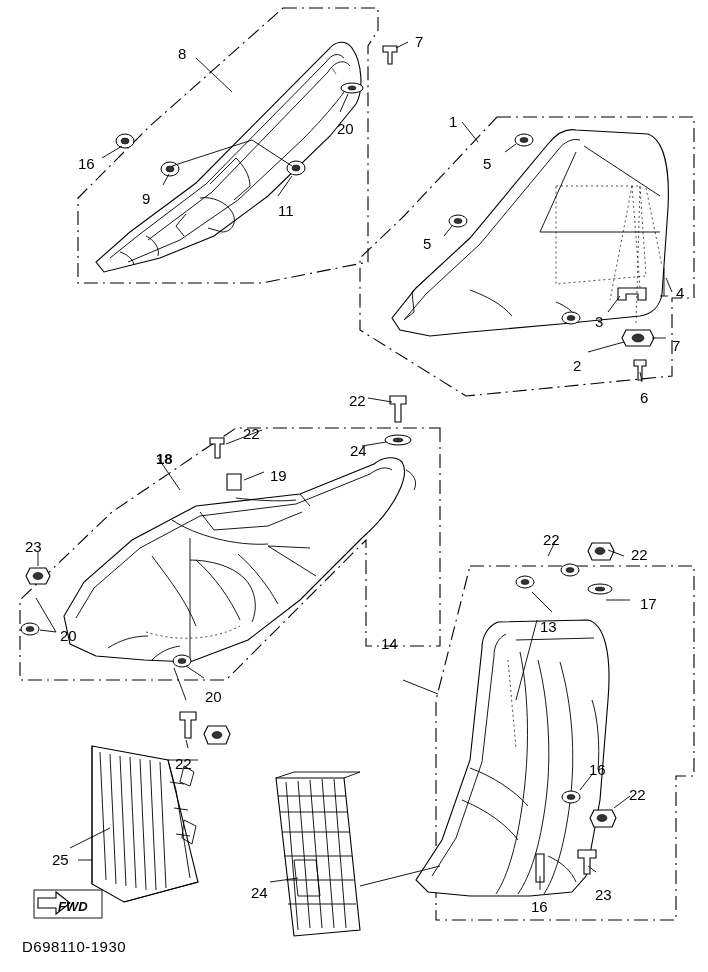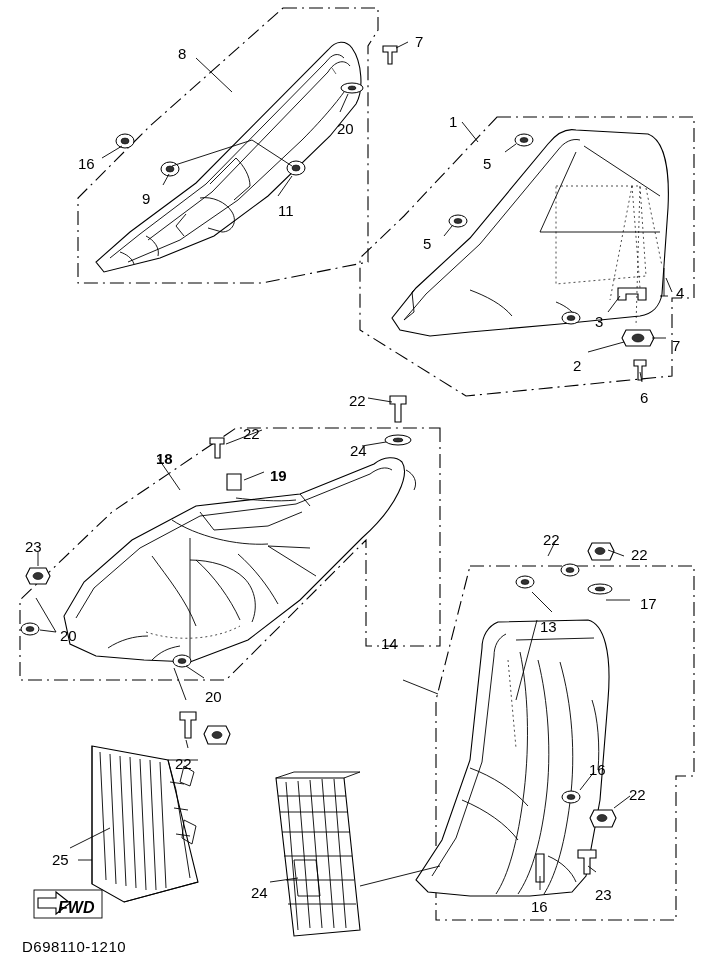--- a/index.html
+++ b/index.html
@@ -1,20 +1,20 @@
 <!DOCTYPE html>
 <html><head>
 <meta charset="utf-8">
 <style>
   html,body{margin:0;padding:0;background:#ffffff;}
   body{font-family:"Liberation Sans", sans-serif;}
   #sheet{position:relative;width:708px;height:972px;overflow:hidden;background:#fff;}
   .lbl{position:absolute;font-size:15px;color:#000;font-family:"Liberation Sans", sans-serif;white-space:nowrap;}
   .partcode{position:absolute;left:22px;top:938px;font-size:15px;letter-spacing:.5px;color:#000;}
-  .fwd-text{position:absolute;left:58px;top:899px;font-size:16px;font-weight:bold;color:#000;font-style:italic;}
+  .fwd-text{position:absolute;left:58px;top:899px;font-size:13px;font-weight:bold;color:#000;font-style:italic;}
   svg{position:absolute;left:0;top:0;}
   .dashdot{stroke:#000;fill:none;stroke-dasharray:14 5 2 5;stroke-width:1.1;}
   .thin{stroke:#000;fill:none;stroke-width:0.9;}
   .vthin{stroke:#000;fill:none;stroke-width:0.6;}
   .dot{stroke:#000;fill:none;stroke-width:0.7;stroke-dasharray:2 3;}
   .fillw{fill:#ffffff;stroke:#000;stroke-width:1.1;}
 </style>
 </head>
 <body>
 
@@ -249,33 +249,33 @@
       <div class="lbl" style="left: 423px; top: 235px;">5</div>
       <div class="lbl" style="left: 676px; top: 284px;">4</div>
       <div class="lbl" style="left: 595px; top: 313px;">3</div>
       <div class="lbl" style="left: 672px; top: 337px;">7</div>
       <div class="lbl" style="left: 573px; top: 357px;">2</div>
       <div class="lbl" style="left: 640px; top: 389px;">6</div>
       <div class="lbl" style="left: 349px; top: 392px;">22</div>
       <div class="lbl" style="left: 243px; top: 425px;">22</div>
       <div class="lbl" style="left: 350px; top: 442px;">24</div>
       <div class="lbl" style="left: 156px; top: 450px; font-weight: bold;">18</div>
-      <div class="lbl" style="left: 270px; top: 467px; font-weight: bold;">19</div>
+      <div class="lbl" style="left: 270px; top: 467px;">19</div>
       <div class="lbl" style="left: 25px; top: 538px;">23</div>
       <div class="lbl" style="left: 543px; top: 531px;">22</div>
       <div class="lbl" style="left: 631px; top: 546px;">22</div>
       <div class="lbl" style="left: 640px; top: 595px;">17</div>
       <div class="lbl" style="left: 540px; top: 618px;">13</div>
       <div class="lbl" style="left: 60px; top: 627px;">20</div>
       <div class="lbl" style="left: 205px; top: 688px;">20</div>
       <div class="lbl" style="left: 381px; top: 635px;">14</div>
       <div class="lbl" style="left: 175px; top: 755px;">22</div>
       <div class="lbl" style="left: 589px; top: 761px;">16</div>
       <div class="lbl" style="left: 629px; top: 786px;">22</div>
       <div class="lbl" style="left: 52px; top: 851px; text-align: right;">25</div>
       <div class="lbl" style="left: 251px; top: 884px;">24</div>
       <div class="lbl" style="left: 531px; top: 898px;">16</div>
       <div class="lbl" style="left: 595px; top: 886px;">23</div>
     </div>
 
   <div class="fwd-text">FWD</div>
-  <div class="partcode">D698110-1210</div>
+  <div class="partcode">D698110-1930</div>
 </div>
 
 </body></html>

